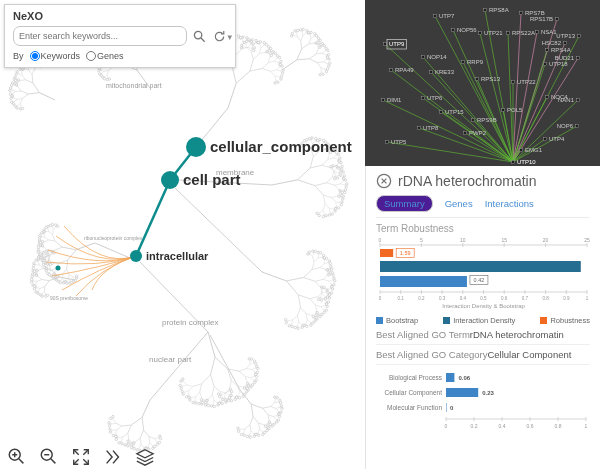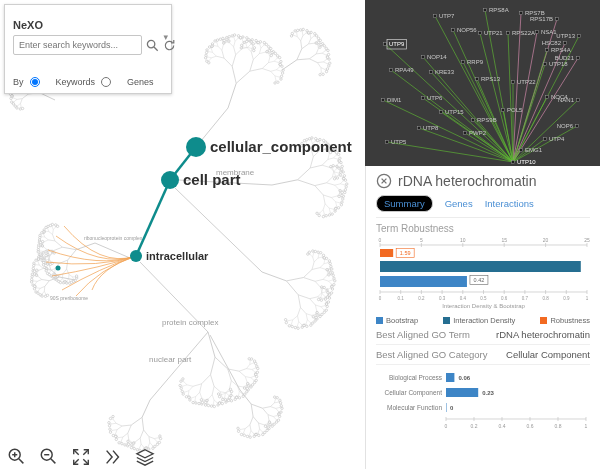--- a/index.html
+++ b/index.html
@@ -1,46 +1,46 @@
 <!DOCTYPE html>
 <html><head>
 <meta charset="utf-8">
 <style>
   *{margin:0;box-sizing:border-box}
   body{margin:0;background:#e9e9e9}
   .stage{position:relative;width:600px;height:473px;background:#fff;font-family:"Liberation Sans",sans-serif;overflow:hidden}
   svg{font-family:"Liberation Sans",sans-serif}
   .tree-svg{position:absolute;left:0;top:0}
   
-  .search-card{position:absolute;left:4px;top:4px;width:168px;background:#fff;border:1px solid #cfcfcf;box-shadow:0 1px 3px rgba(0,0,0,.18);padding:14px 8px 6px;z-index:5}
+  .search-card{position:absolute;left:4px;top:4px;width:232px;background:#fff;border:1px solid #cfcfcf;box-shadow:0 1px 3px rgba(0,0,0,.18);padding:5px 8px 6px;z-index:5}
   .search-title{font-size:11px;font-weight:bold;color:#3c3c3c}
   .search-row{display:flex;align-items:center;margin-top:4px;gap:4px}
-  .search-input{flex:1;height:20px;border:1px solid #c6c6c6;border-radius:2px;font-size:9px;padding:0 5px;color:#555;font-family:inherit;outline:none}
+  .search-input{flex:1;height:20px;border:1px solid #c6c6c6;border-radius:7px;font-size:9px;padding:0 5px;color:#555;font-family:inherit;outline:none}
   .icon-btn{display:inline-flex;align-items:center;justify-content:center;width:16px;height:16px;cursor:pointer;color:#767676}
   .collapse-caret{position:absolute;right:3px;top:27px;font-size:9px;color:#8b8b8b;cursor:pointer}
-  .by-row{display:flex;align-items:center;gap:6px;margin-top:22px;font-size:9px;color:#555}
-  .by-row label{display:flex;align-items:center;gap:16px;cursor:pointer}
+  .by-row{display:flex;align-items:center;gap:6px;margin-top:5px;font-size:9px;color:#555}
+  .by-row label{display:flex;align-items:center;gap:1px;cursor:pointer}
   .by-row input{width:10px;height:10px;margin:0}
   
   .toolbar{position:absolute;left:5px;bottom:4px;display:flex;gap:8px;z-index:5}
   .tool{width:24px;height:24px;display:flex;align-items:center;justify-content:center;color:#3f3f3f;cursor:pointer}
   
   .net-panel{position:absolute;left:365px;top:0;width:235px;height:170px;background:#3b3b3b}
   
   .detail{position:absolute;left:365px;top:166px;width:235px;height:303px;background:#fff;border-left:1px solid #e2e2e2;padding:7px 10px;overflow:hidden}
   .detail-header{display:flex;align-items:center;gap:6px}
   .detail-title{font-size:14px;color:#5d5d5d}
   .tabs{display:flex;align-items:center;gap:12px;margin:6px 0 5px;border-bottom:1px solid #ececec;padding-bottom:5px}
   .tab{font-size:9.5px;color:#4a8fd4;cursor:pointer}
-  .tab.active{border:1px solid #c9c9c9;border-radius:8px;padding:2px 7px;background:#000000}
+  .tab.active{border:1px solid #c9c9c9;border-radius:8px;padding:2px 7px;background:#4c1d95}
   .term-id{font-size:10px;color:#6e6e6e;margin:1px 0 5px}
   .sec-h{font-size:10px;color:#9e9e9e;margin:3px 0 2px}
   .legend{display:flex;justify-content:space-between;gap:9px;font-size:7.5px;color:#666;margin-top:0}
   .legend i{display:inline-block;width:7px;height:7px;margin-right:3px;vertical-align:-1px}
-  .go-row{display:flex;justify-content:space-between;align-items:center;border-bottom:1px solid #efefef;padding:4px 0;font-size:9.5px}
+  .go-row{display:flex;align-items:center;border-bottom:1px solid #efefef;padding:4px 0;font-size:9.5px}
   .go-label{color:#8a8a8a}
   .go-value{color:#555}
 </style>
 </head>
 <body>
 
 <div class="stage">
 
   <svg id="tree-svg" class="tree-svg" width="365" height="473" viewBox="0 0 365 473">
       <line x1="228.0" y1="108.0" x2="236.2" y2="83.3" stroke="#cfcfcf" stroke-width="1"></line>

